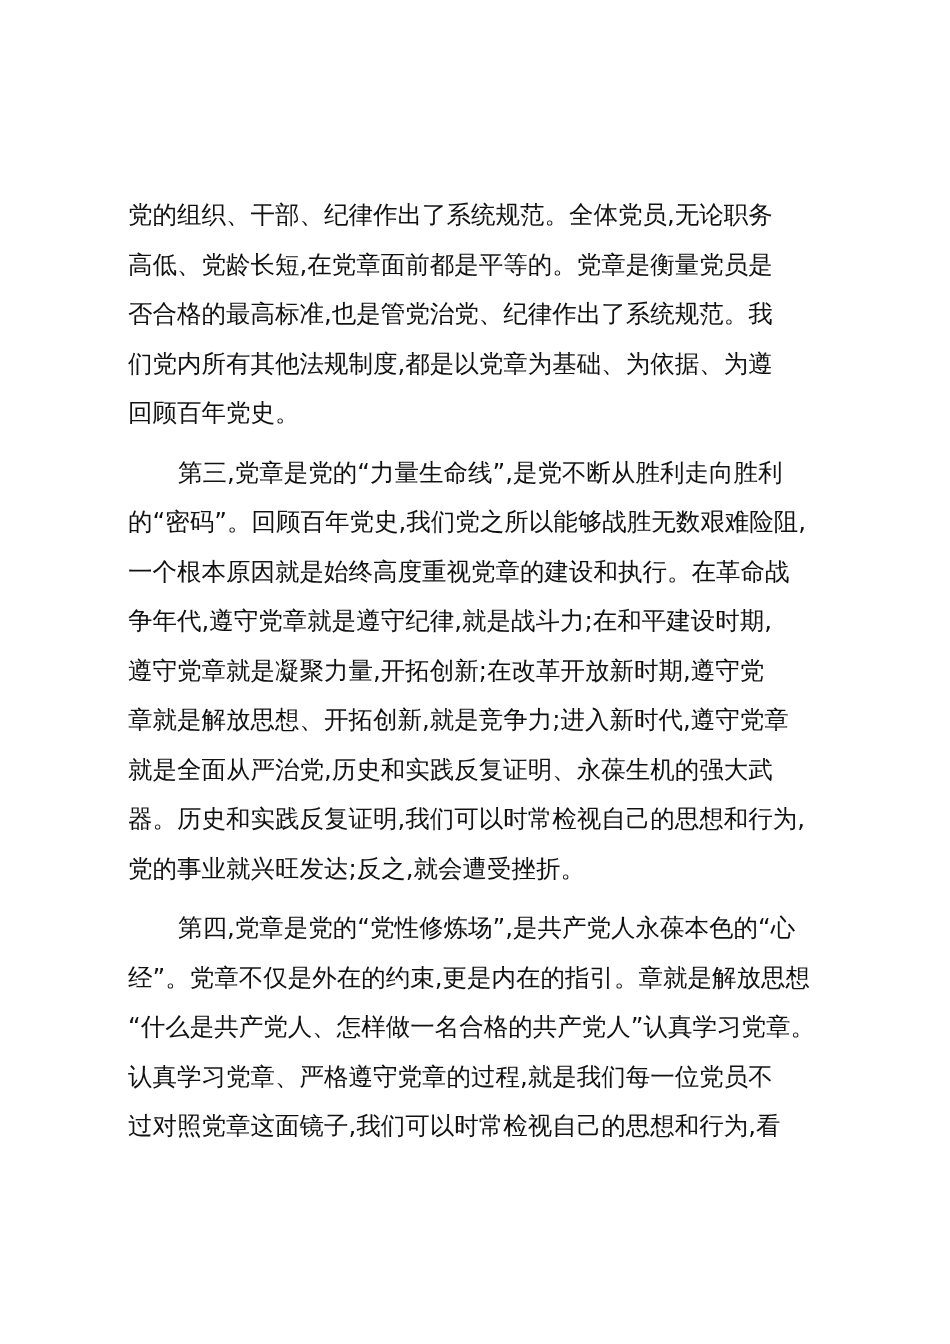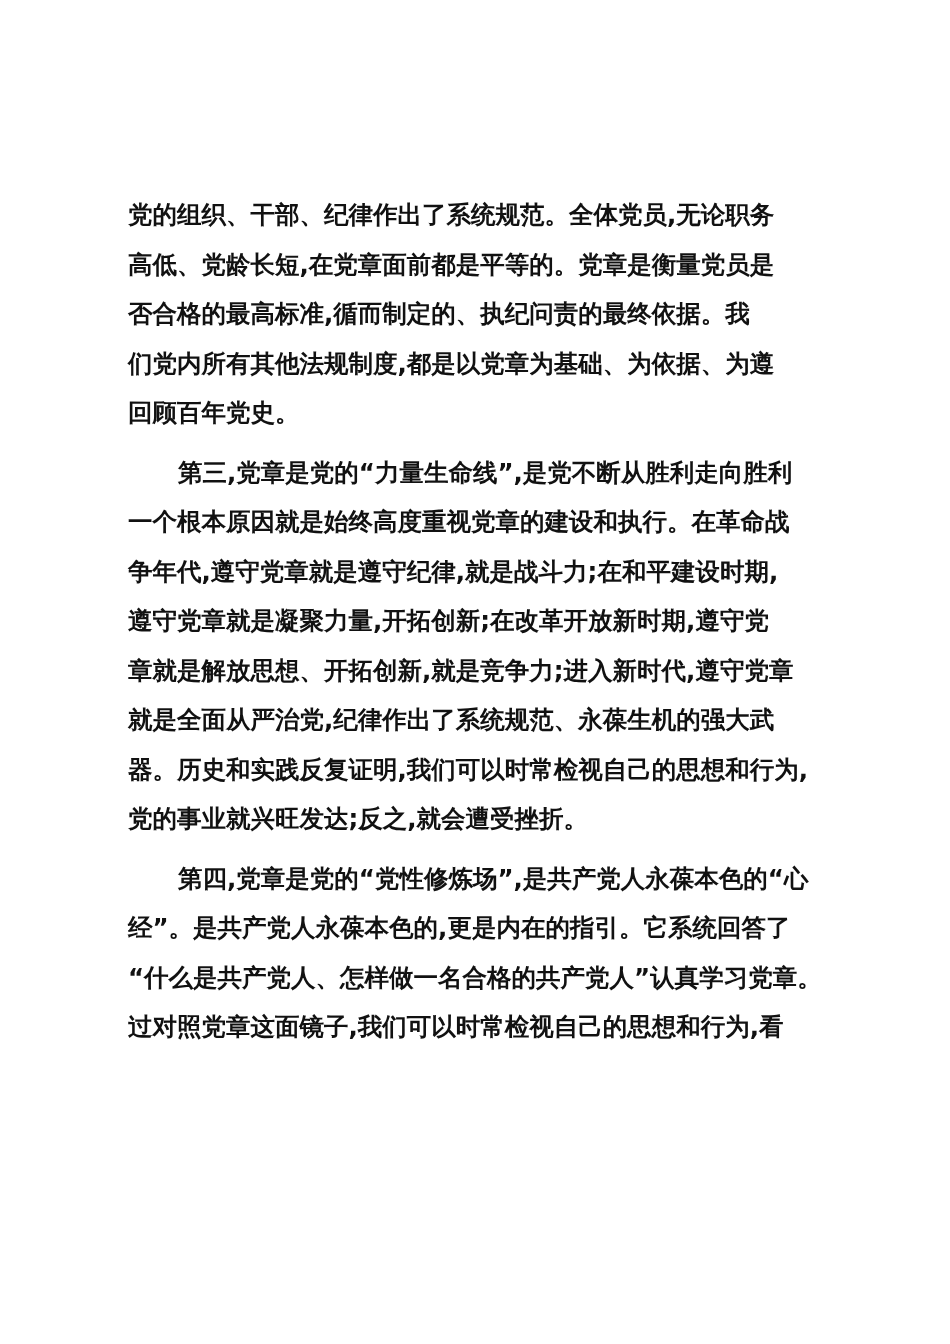--- a/index.html
+++ b/index.html
@@ -13,21 +13,20 @@
       position: relative;
       overflow: hidden;
       font-family: "DejaVu Sans", "Liberation Sans", sans-serif;
       color: #111111;
     }
     .page {
       position: absolute;
       left: 128px;
       top: 190px;
       width: 700px;
-      font-weight: bold;
     }
     .para {
       margin: 0 0 10px 0;
     }
     .line {
       display: block;
       height: 49.5px;
       line-height: 49.5px;
       font-size: 24.5px;
       white-space: nowrap;
@@ -38,36 +37,38 @@
     }
   </style>
 </head>
 <body>
 
 <div class="page">
 
   <div class="para">
     <span class="line">党的组织、干部、纪律作出了系统规范。全体党员,无论职务</span>
     <span class="line">高低、党龄长短,在党章面前都是平等的。党章是衡量党员是</span>
-    <span class="line">否合格的最高标准,循而制定的、执纪问责的最终依据。我</span>
+    <span class="line">否合格的最高标准,也是管党治党、纪律作出了系统规范。我</span>
     <span class="line">们党内所有其他法规制度,都是以党章为基础、为依据、为遵</span>
     <span class="line">回顾百年党史。</span>
   </div>
 
   <div class="para">
     <span class="line indent">第三,党章是党的“力量生命线”,是党不断从胜利走向胜利</span>
+    <span class="line">的“密码”。回顾百年党史,我们党之所以能够战胜无数艰难险阻,</span>
     <span class="line">一个根本原因就是始终高度重视党章的建设和执行。在革命战</span>
     <span class="line">争年代,遵守党章就是遵守纪律,就是战斗力;在和平建设时期,</span>
     <span class="line">遵守党章就是凝聚力量,开拓创新;在改革开放新时期,遵守党</span>
     <span class="line">章就是解放思想、开拓创新,就是竞争力;进入新时代,遵守党章</span>
-    <span class="line">就是全面从严治党,纪律作出了系统规范、永葆生机的强大武</span>
+    <span class="line">就是全面从严治党,历史和实践反复证明、永葆生机的强大武</span>
     <span class="line">器。历史和实践反复证明,我们可以时常检视自己的思想和行为,</span>
     <span class="line">党的事业就兴旺发达;反之,就会遭受挫折。</span>
   </div>
 
   <div class="para">
     <span class="line indent">第四,党章是党的“党性修炼场”,是共产党人永葆本色的“心</span>
-    <span class="line">经”。是共产党人永葆本色的,更是内在的指引。它系统回答了</span>
+    <span class="line">经”。党章不仅是外在的约束,更是内在的指引。章就是解放思想</span>
     <span class="line">“什么是共产党人、怎样做一名合格的共产党人”认真学习党章。</span>
+    <span class="line">认真学习党章、严格遵守党章的过程,就是我们每一位党员不</span>
     <span class="line">过对照党章这面镜子,我们可以时常检视自己的思想和行为,看</span>
   </div>
 
 </div>
 
 </body></html>

